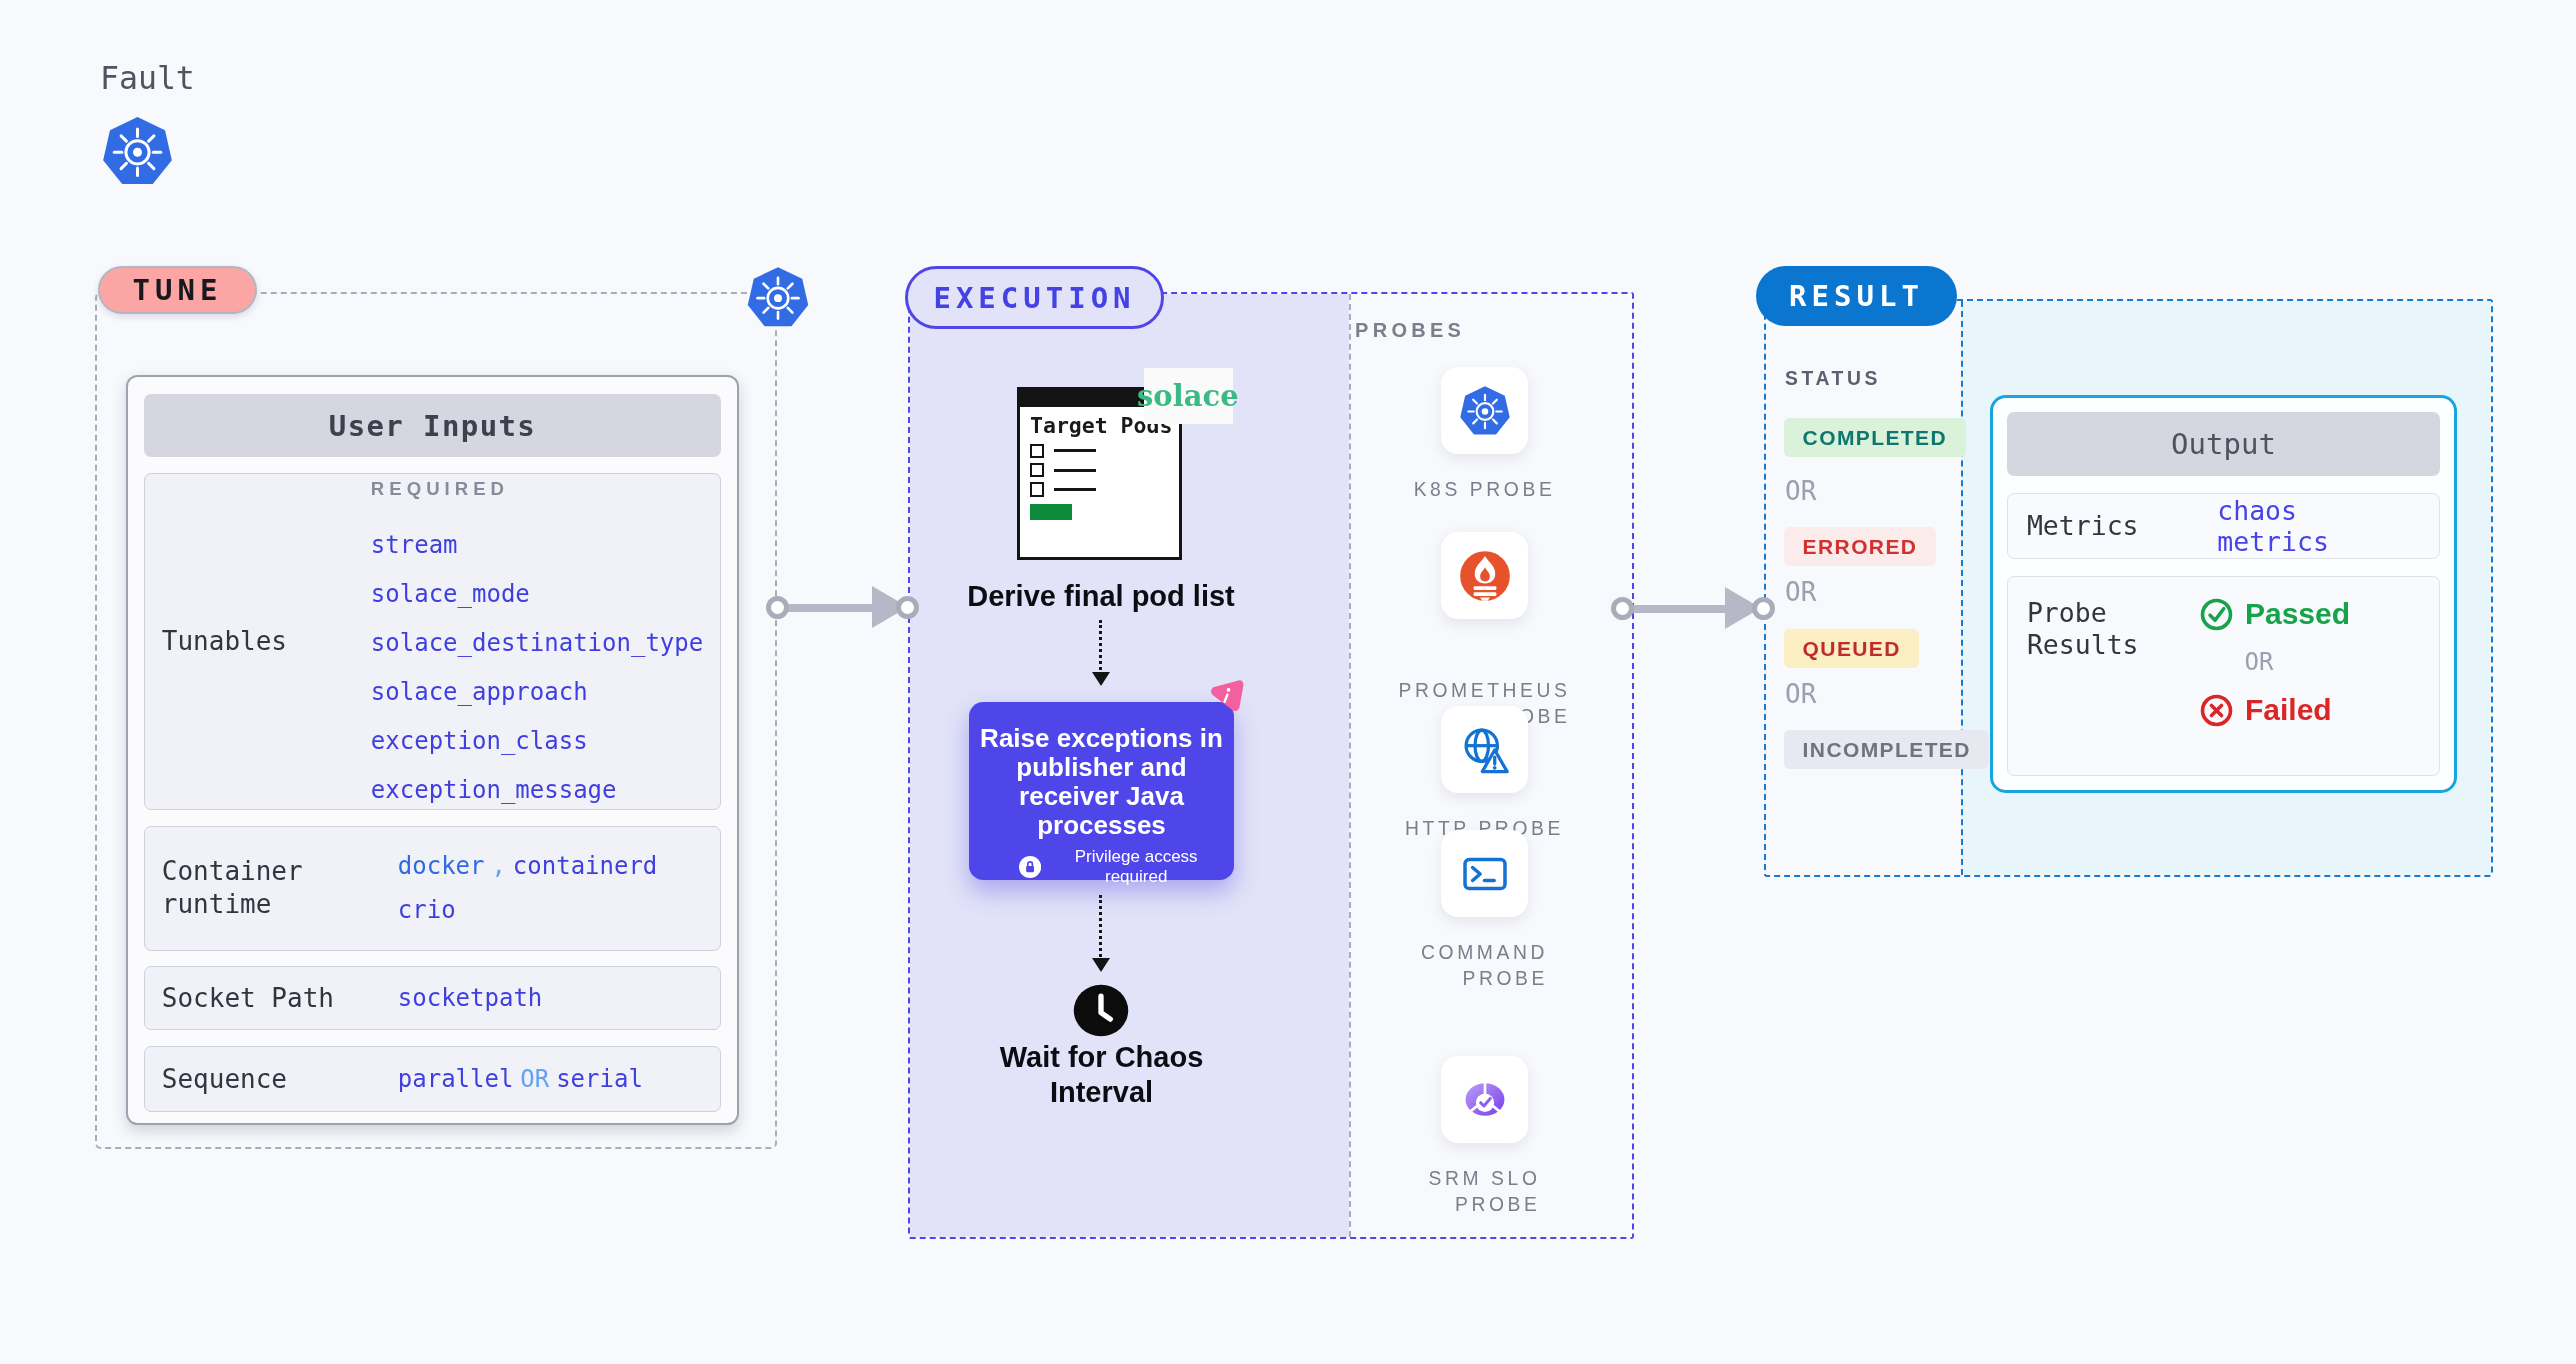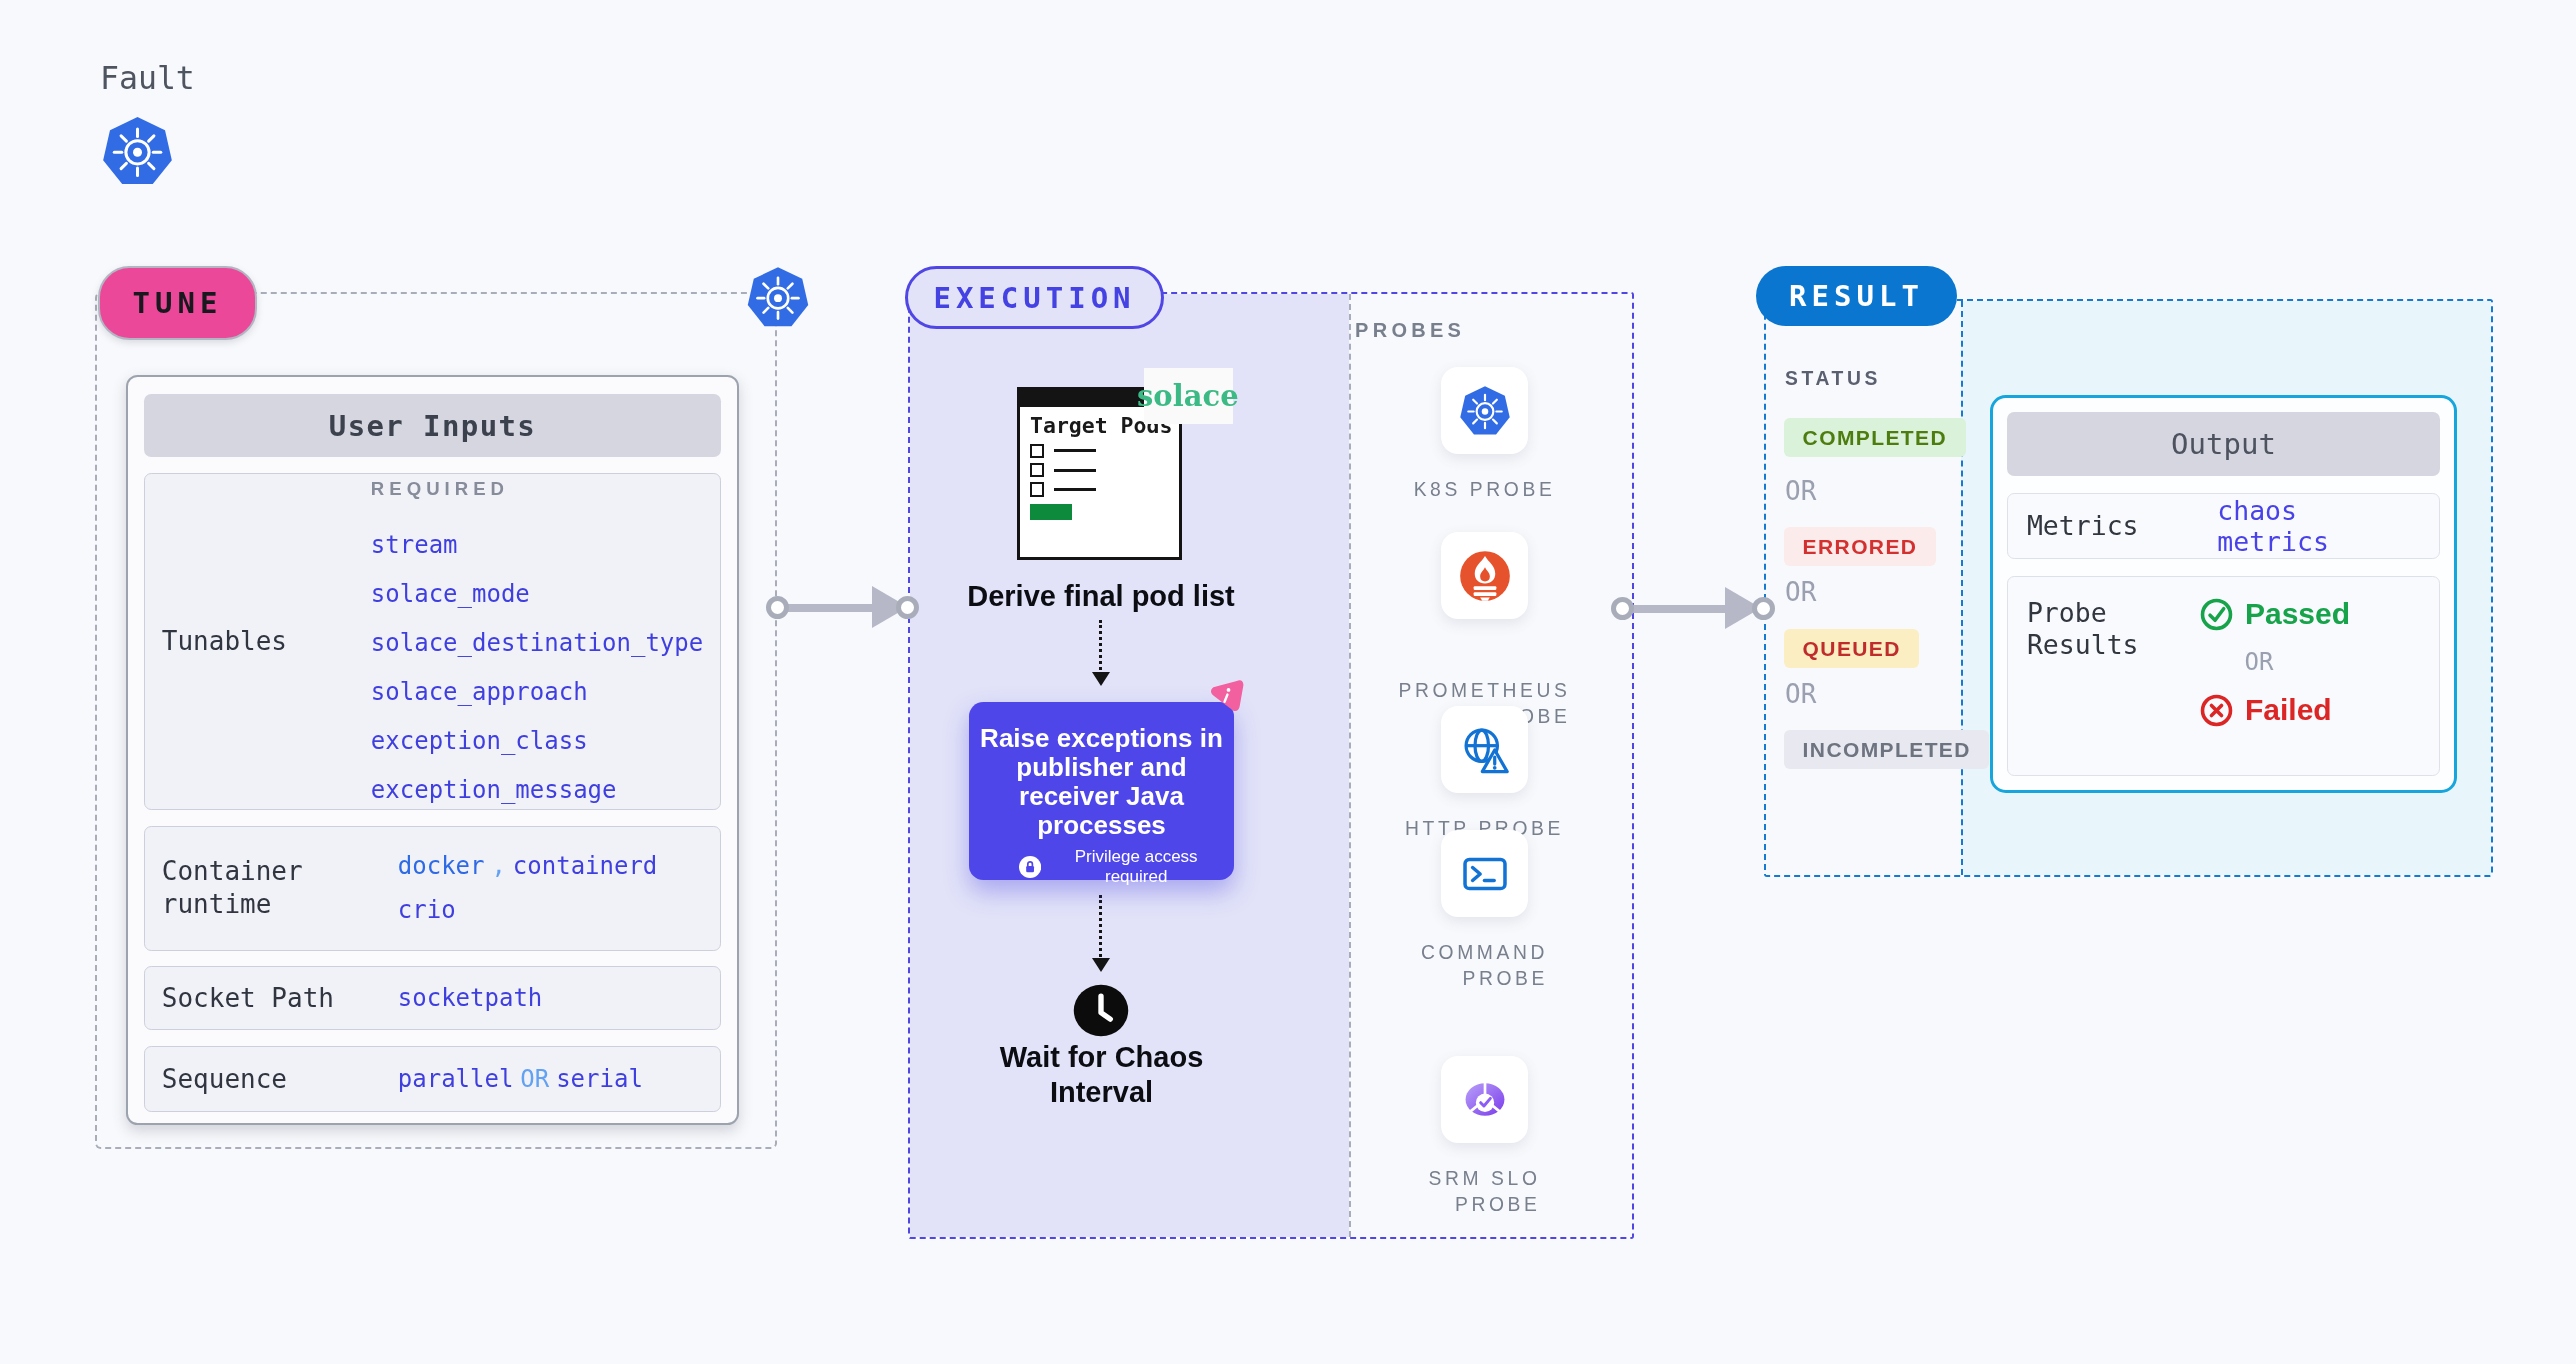--- a/index.html
+++ b/index.html
@@ -23,21 +23,21 @@
   .exec-fill  { position:absolute; left:0; top:0; bottom:0; width:439px; background:#e2e3f8; }
   .probes-divider { position:absolute; left:439px; top:0; bottom:0; border-left:2.1px dashed #a9adb9; }
   .result-box { left:1764px; top:299px; width:729px; height:578px; border:2.9px dashed #1679d2; border-radius:2.9px; }
   .result-fill { position:absolute; left:195px; top:0; bottom:0; right:0; background:#e8f5fb; border-left:2.1px dashed #1679d2; }
 
   .pill {
     display:flex; align-items:center; justify-content:center;
     border-radius:31.5px; font-weight:bold; font-size:29px; letter-spacing:5px;
     z-index:3;
   }
-  .pill-tune   { left:98px;  top:266px; width:159px; height:74px; background:#ec4899; border:2.9px solid #b2b6c2; color:#17191f; box-shadow:0 2.9px 7.2px rgba(80,86,110,.18); }
+  .pill-tune   { left:98px;  top:266px; width:159px; height:48px; background:#fca5a5; border:2.9px solid #b2b6c2; color:#17191f; box-shadow:0 2.9px 7.2px rgba(80,86,110,.18); }
   .pill-exec   { left:905px; top:266px; width:259px; height:63px; background:#e2e3f8; border:3.6px solid #4f46e5; color:#4442e2; }
   .pill-result { left:1756px; top:266px; width:201px; height:60px; background:#0b76cf; border:none; color:#ffffff; }
 
   .tune-k8s { left:745px; top:263px; width:66px; height:69px; z-index:3; }
 
   
   .ui-card {
     left:126px; top:375px; width:613px; height:750px;
     background:#fbfbfd; border:2.1px solid #9da3ae; border-radius:11.5px;
     box-shadow:0 5.7px 14.3px rgba(70,76,100,.22);
@@ -114,21 +114,21 @@
   .probe-card { width:87px; height:87px; background:#ffffff; border-radius:17px;
     box-shadow:0 4.3px 13px rgba(80,90,120,.12); display:flex; align-items:center; justify-content:center; }
   .probe-card svg { width:54px; height:54px; }
   .probe-name { margin-top:23px; font-size:19.3px; font-weight:normal; letter-spacing:3.6px; color:#787f8d;
     text-align:right; line-height:26px; }
 
   
   .status-label { left:1785px; top:368px; font-size:19.3px; font-weight:bold; letter-spacing:3.6px; color:#5a6070; }
   .badge { left:1784px; height:39px; display:flex; align-items:center; padding:0 18.6px;
     border-radius:5.7px; font-size:21px; font-weight:bold; letter-spacing:1.4px; z-index:2; }
-  .badge-completed   { top:418px;  background:#daf2da; color:#4d7c0f; }
+  .badge-completed   { top:418px;  background:#daf2da; color:#0f766e; }
   .badge-errored     { top:527px;  background:#fcebeb; color:#d33030; }
   .badge-queued      { top:629px;  background:#fbeec3; color:#c02b2b; }
   .badge-incompleted { top:730px; background:#e8e9f0; color:#6e7380; }
   .status-or { left:1785px; font-size:26px; color:#9aa0af; z-index:2; }
   .or-1 { top:476px; } .or-2 { top:577px; } .or-3 { top:679px; }
 
   .output-card {
     left:1990px; top:395px; width:467px; height:398px;
     background:#fdfeff; border:3.6px solid #16a5dd; border-radius:15.8px;
     padding:14.3px; display:flex; flex-direction:column; gap:17px; z-index:2;

